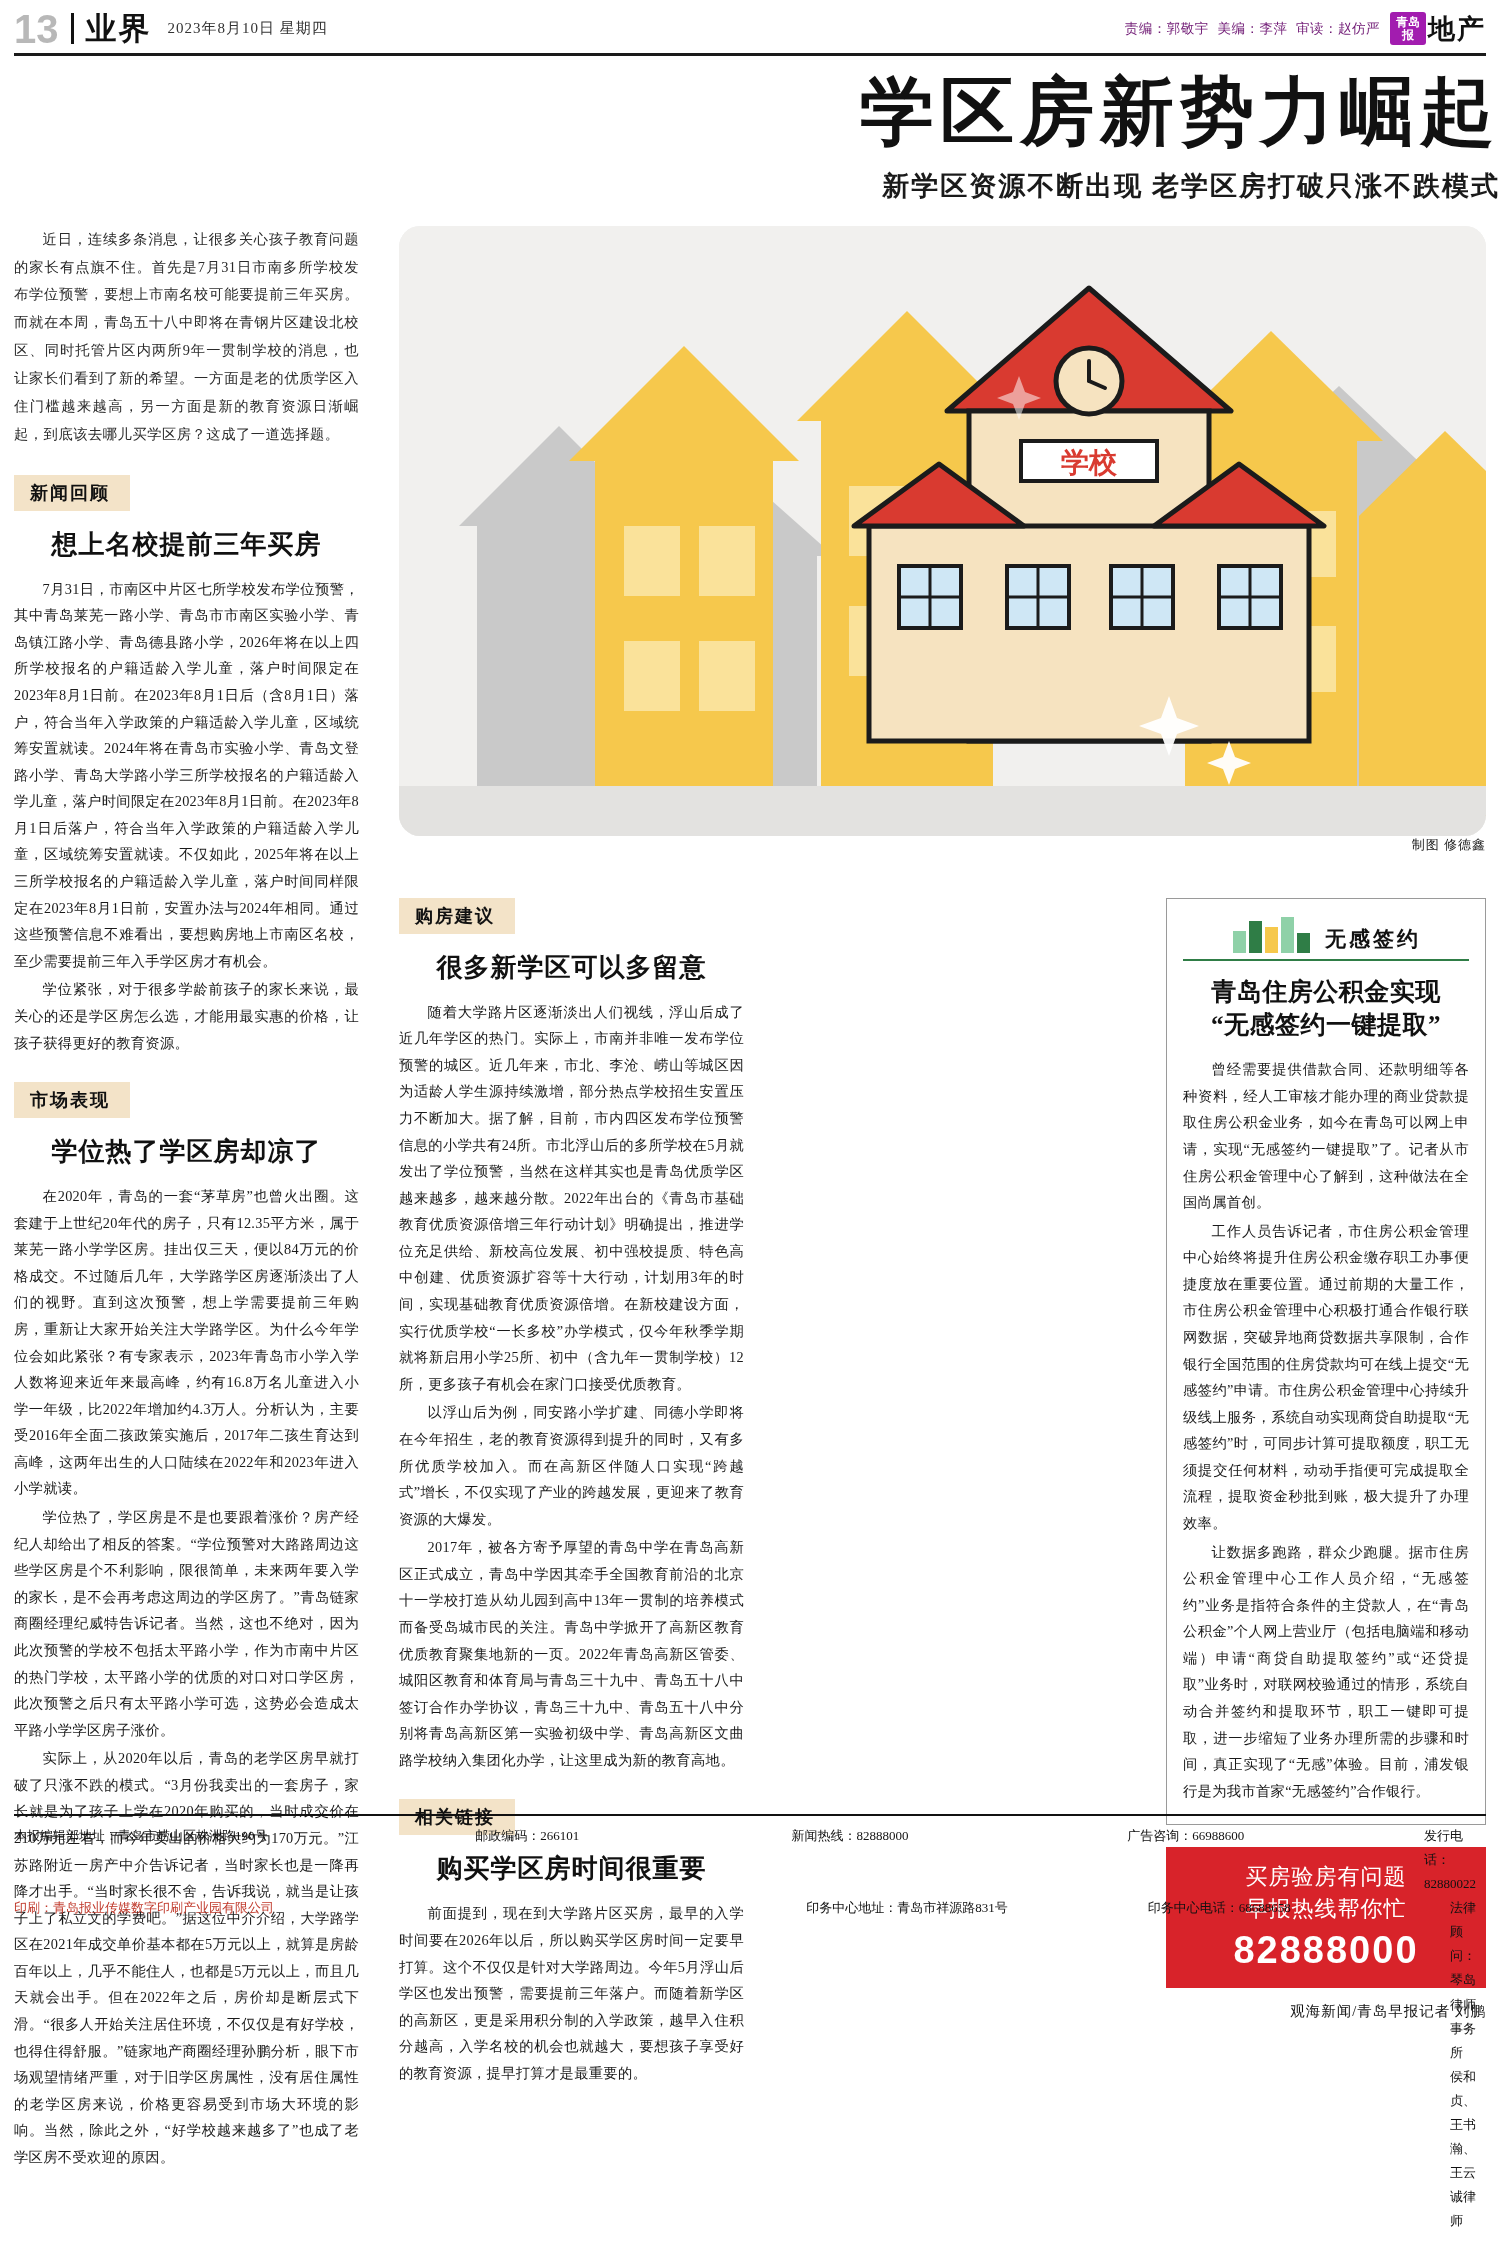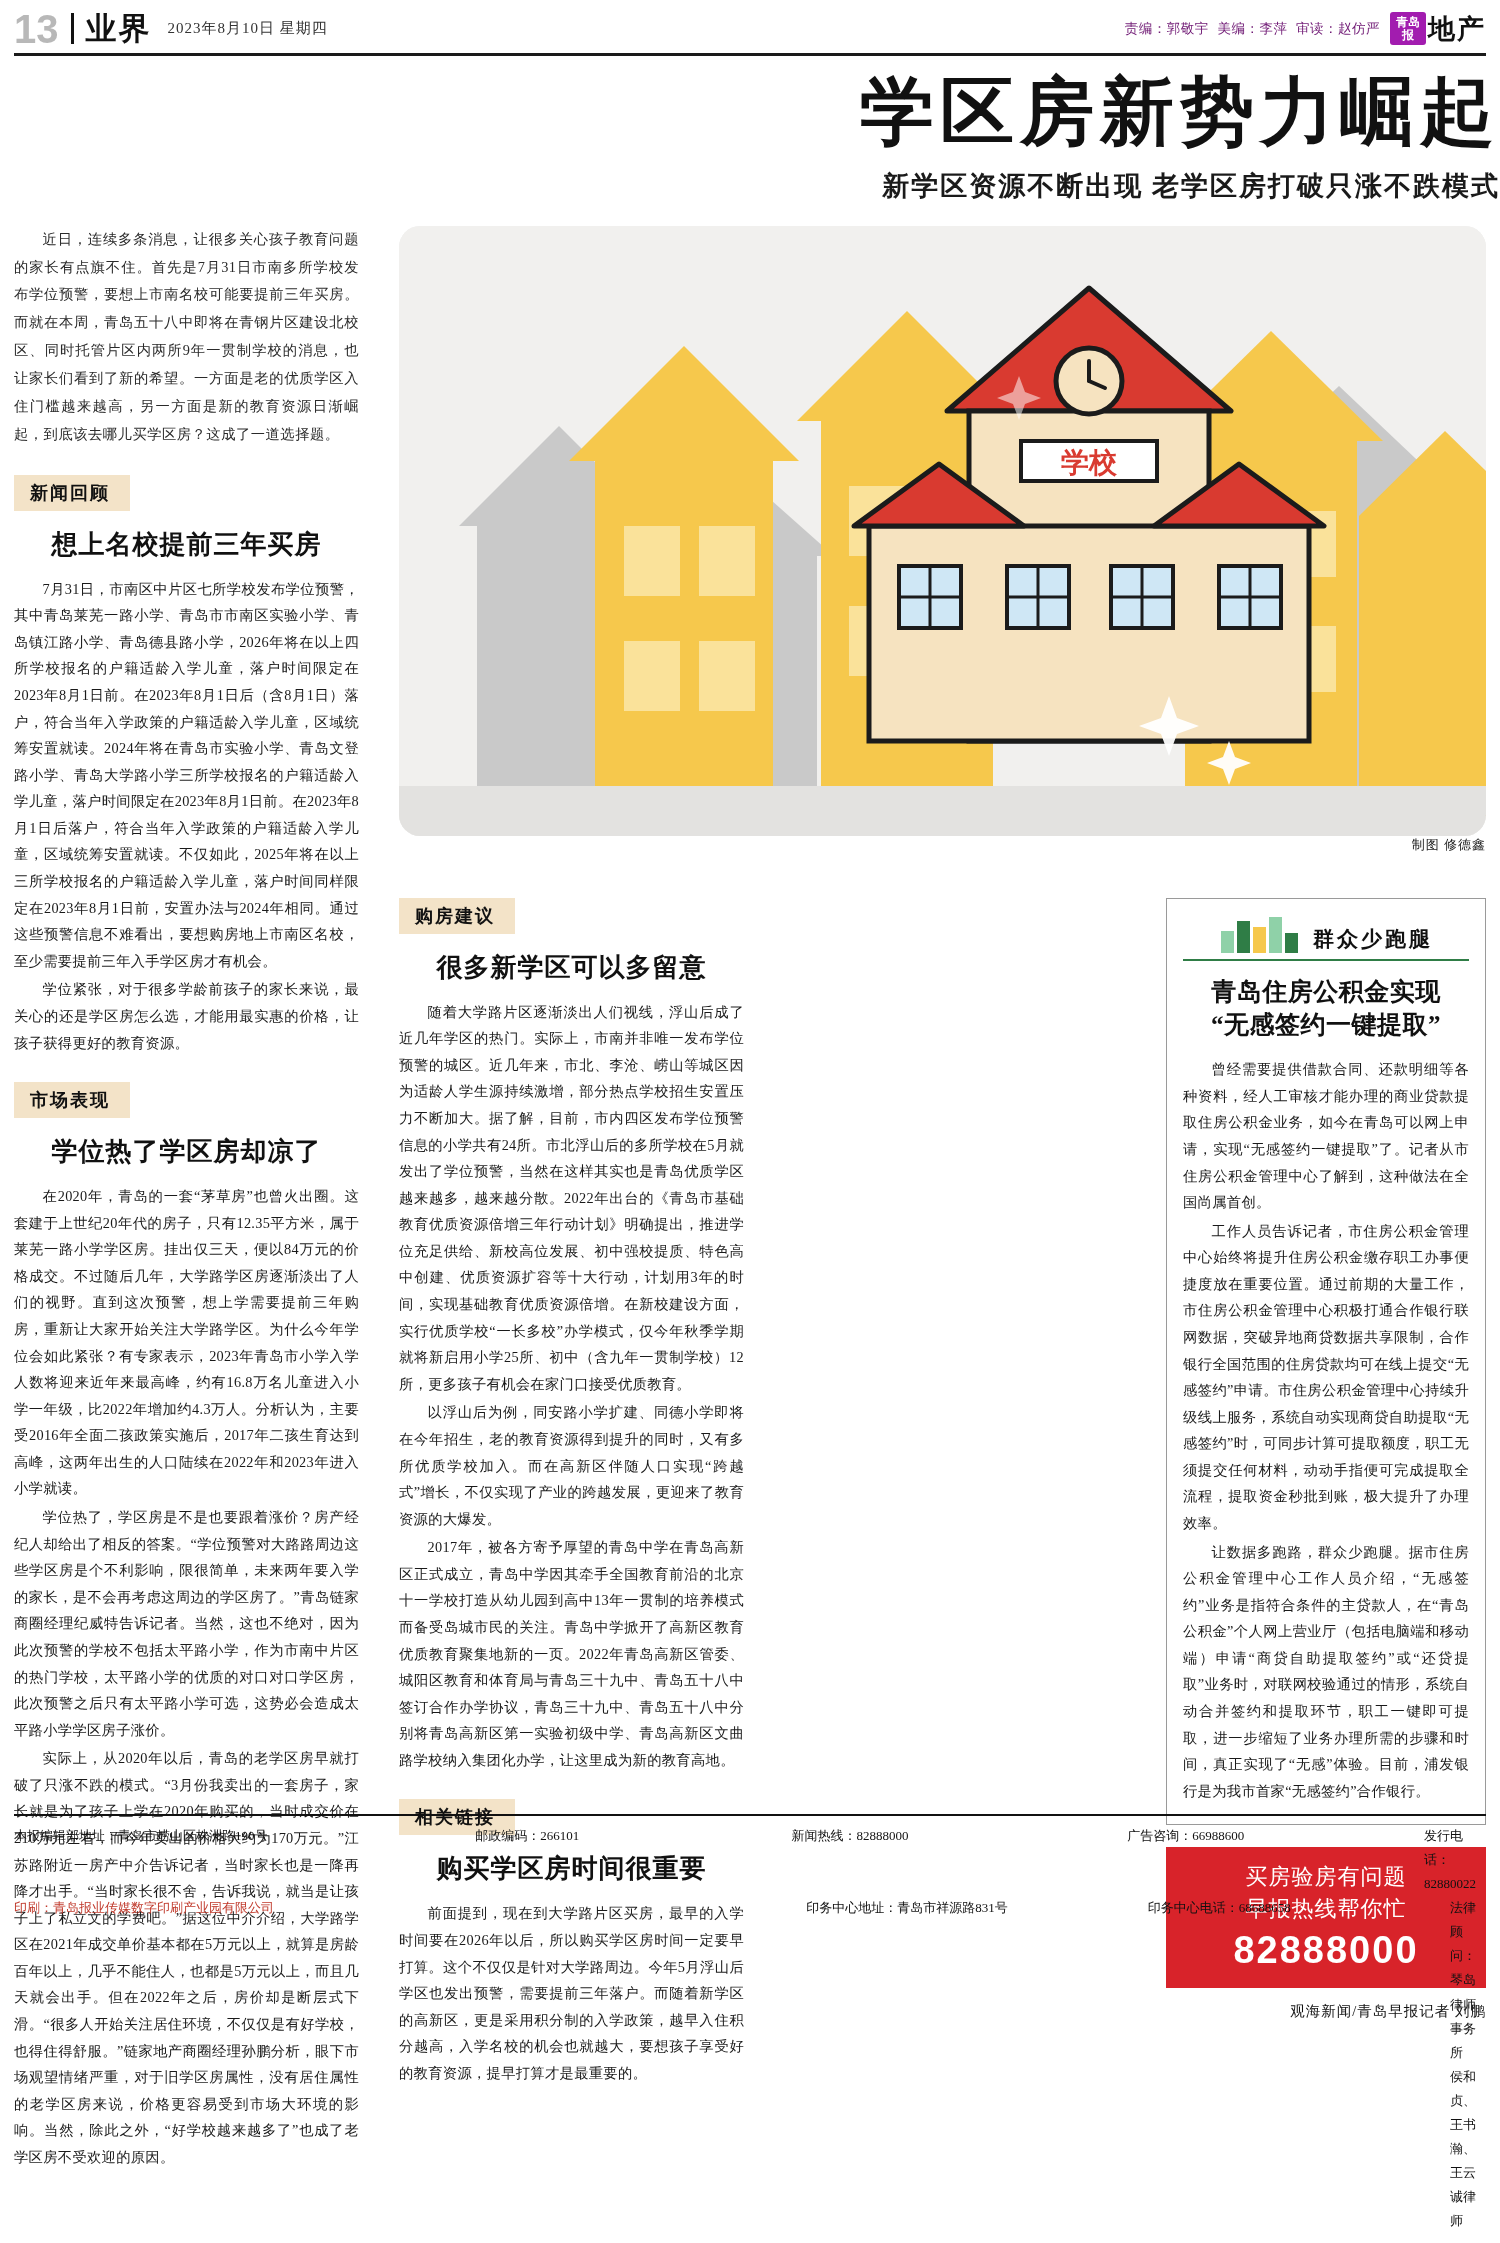--- a/index.html
+++ b/index.html
@@ -406,21 +406,21 @@
   <div class="col4">
     <div class="news-box">
       <div class="industry-head">
         <svg width="86" height="40" viewBox="0 0 86 40">
           <rect x="2" y="18" width="13" height="22" fill="#8fd1a8"></rect>
           <rect x="18" y="8" width="13" height="32" fill="#2f7d46"></rect>
           <rect x="34" y="14" width="13" height="26" fill="#f6c84c"></rect>
           <rect x="50" y="4" width="13" height="36" fill="#8fd1a8"></rect>
           <rect x="66" y="20" width="13" height="20" fill="#2f7d46"></rect>
         </svg>
-        <div class="label">群众少跑腿</div>
+        <div class="label">无感签约</div>
       </div>
       <div class="box-title">
         <div>青岛住房公积金实现</div>
         <div>“无感签约一键提取”</div>
       </div>
       <p class="body">曾经需要提供借款合同、还款明细等各种资料，经人工审核才能办理的商业贷款提取住房公积金业务，如今在青岛可以网上申请，实现“无感签约一键提取”了。记者从市住房公积金管理中心了解到，这种做法在全国尚属首创。</p>
       <p class="body">工作人员告诉记者，市住房公积金管理中心始终将提升住房公积金缴存职工办事便捷度放在重要位置。通过前期的大量工作，市住房公积金管理中心积极打通合作银行联网数据，突破异地商贷数据共享限制，合作银行全国范围的住房贷款均可在线上提交“无感签约”申请。市住房公积金管理中心持续升级线上服务，系统自动实现商贷自助提取“无感签约”时，可同步计算可提取额度，职工无须提交任何材料，动动手指便可完成提取全流程，提取资金秒批到账，极大提升了办理效率。</p>
       <p class="body">让数据多跑路，群众少跑腿。据市住房公积金管理中心工作人员介绍，“无感签约”业务是指符合条件的主贷款人，在“青岛公积金”个人网上营业厅（包括电脑端和移动端）申请“商贷自助提取签约”或“还贷提取”业务时，对联网校验通过的情形，系统自动合并签约和提取环节，职工一键即可提取，进一步缩短了业务办理所需的步骤和时间，真正实现了“无感”体验。目前，浦发银行是为我市首家“无感签约”合作银行。</p>
     </div>
 

